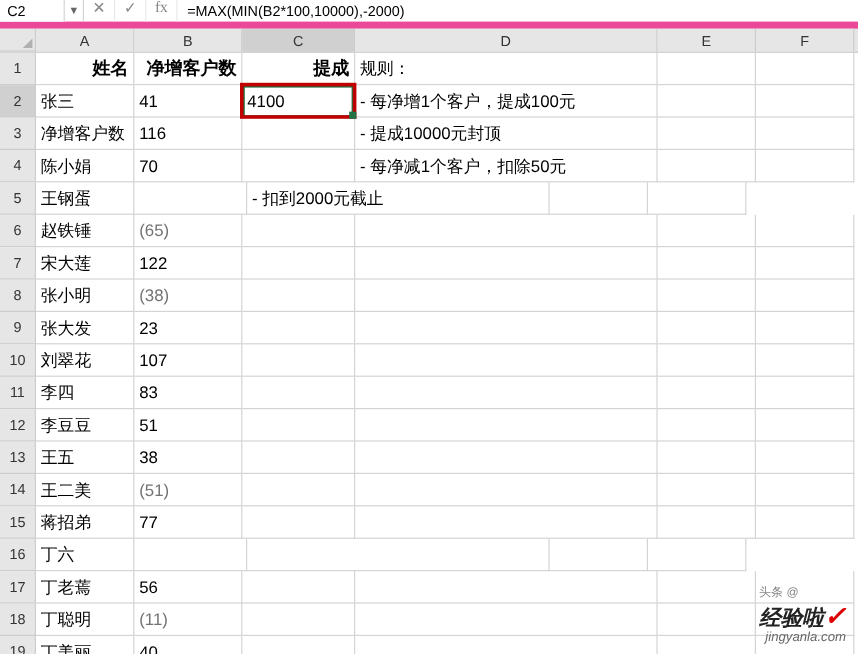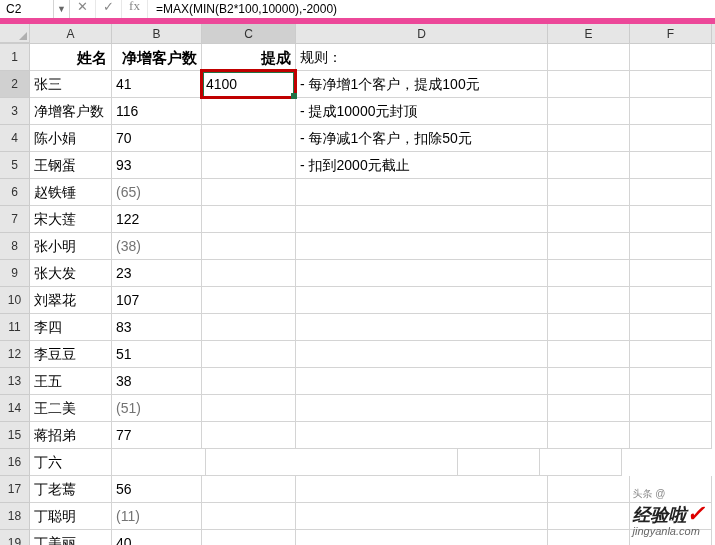--- a/index.html
+++ b/index.html
@@ -40,21 +40,21 @@
     .cell.neg { color: #737373; }
     .cell.left { text-align: left; }
     
     .selection-box { position: absolute; border: 3px solid #c00000; pointer-events: none; top: -2px; left: 170px; width: 97px; height: 30px; z-index: 5; }
     .inner-sel { position: absolute; border: 2px solid #217346; pointer-events: none; top: 0px; left: 172px; width: 93px; height: 27px; z-index: 4; }
     .fill-handle { position: absolute; width: 6px; height: 6px; background: #217346; bottom: -3px; right: -3px; z-index: 6; }
     
     .watermark { position: absolute; right: 10px; bottom: 8px; z-index: 100; font-size: 11px; color: #555; }
     .watermark-main { font-weight: bold; font-size: 18px; color: #222; font-style: italic; text-shadow: 1px 1px 2px #fff; position: relative; }
     .checkmark { color: #d00; font-size: 22px; font-weight: bold; }
-    .watermark-sub { font-size: 11px; color: #666; text-align: left; font-style: italic; margin-top: -2px; }
+    .watermark-sub { font-size: 11px; color: #666; text-align: right; font-style: italic; margin-top: -2px; }
   </style>
 </head>
 <body>
 
 <div class="formula-bar">
   <div class="name-box">C2</div>
   <div class="nb-dropdown">▼</div>
   <div class="fb-buttons">
     <div class="fb-btn">✕</div>
     <div class="fb-btn">✓</div>
@@ -127,21 +127,20 @@
           <div class="row">
             <div class="cell col-A left">陈小娟</div>
             <div class="cell col-B num">70</div>
             <div class="cell col-C num"></div>
             <div class="cell col-D left">- 每净减1个客户，扣除50元</div>
             <div class="cell col-E"></div>
             <div class="cell col-F"></div>
           </div>
           <div class="row">
             <div class="cell col-A left">王钢蛋</div>
-            <div class="cell col-B num">93</div>
             <div class="cell col-C num"></div>
             <div class="cell col-D left">- 扣到2000元截止</div>
             <div class="cell col-E"></div>
             <div class="cell col-F"></div>
           </div>
           <div class="row">
             <div class="cell col-A left">赵铁锤</div>
             <div class="cell col-B num neg">(65)</div>
             <div class="cell col-C num"></div>
             <div class="cell col-D left"></div>

